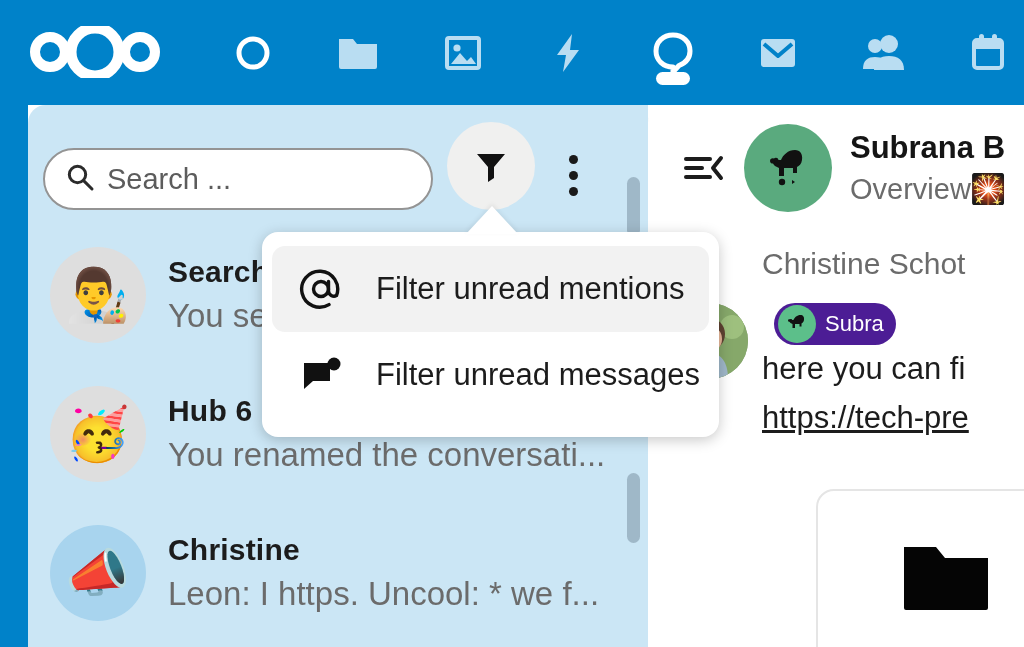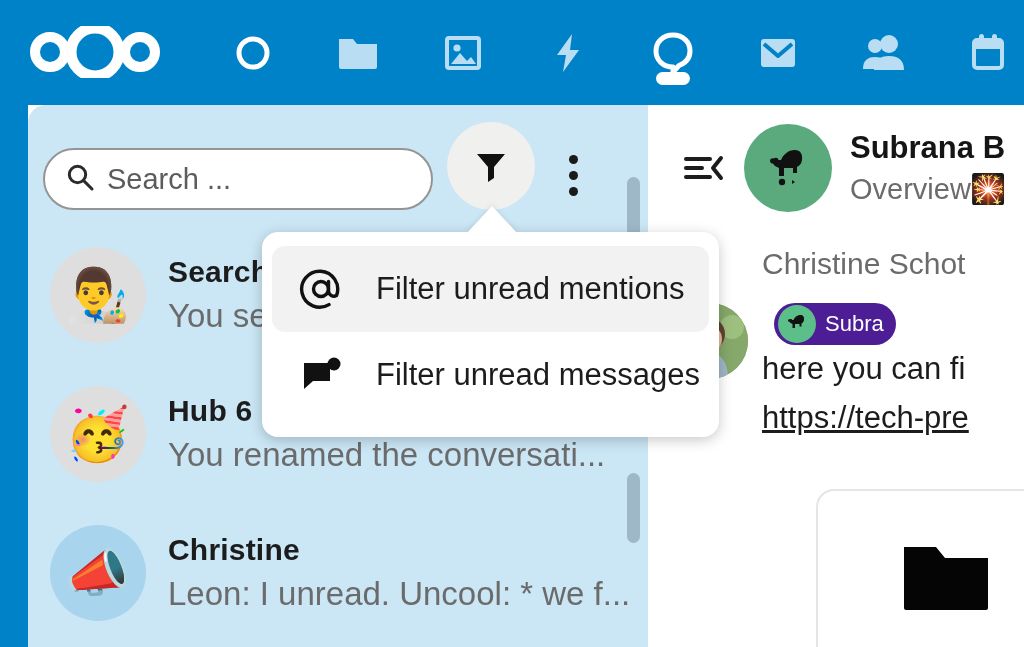--- a/index.html
+++ b/index.html
@@ -573,21 +573,21 @@
         <div class="conv-text">
           <div class="conv-title">Hub 6 l</div>
           <div class="conv-sub">You renamed the conversati...</div>
         </div>
       </div>
 
       <div class="conv-item">
         <div class="conv-avatar av-blue">📣</div>
         <div class="conv-text">
           <div class="conv-title">Christine</div>
-          <div class="conv-sub">Leon: I unread. Uncool: * we f...</div>
+          <div class="conv-sub">Leon: I https. Uncool: * we f...</div>
         </div>
       </div>
 
     </div>
 
     <div class="sb-track"></div>
     <div class="sb-thumb" style="top:72px;height:60px;"></div>
     <div class="sb-thumb" style="top:368px;height:70px;"></div>
   </div>
 

